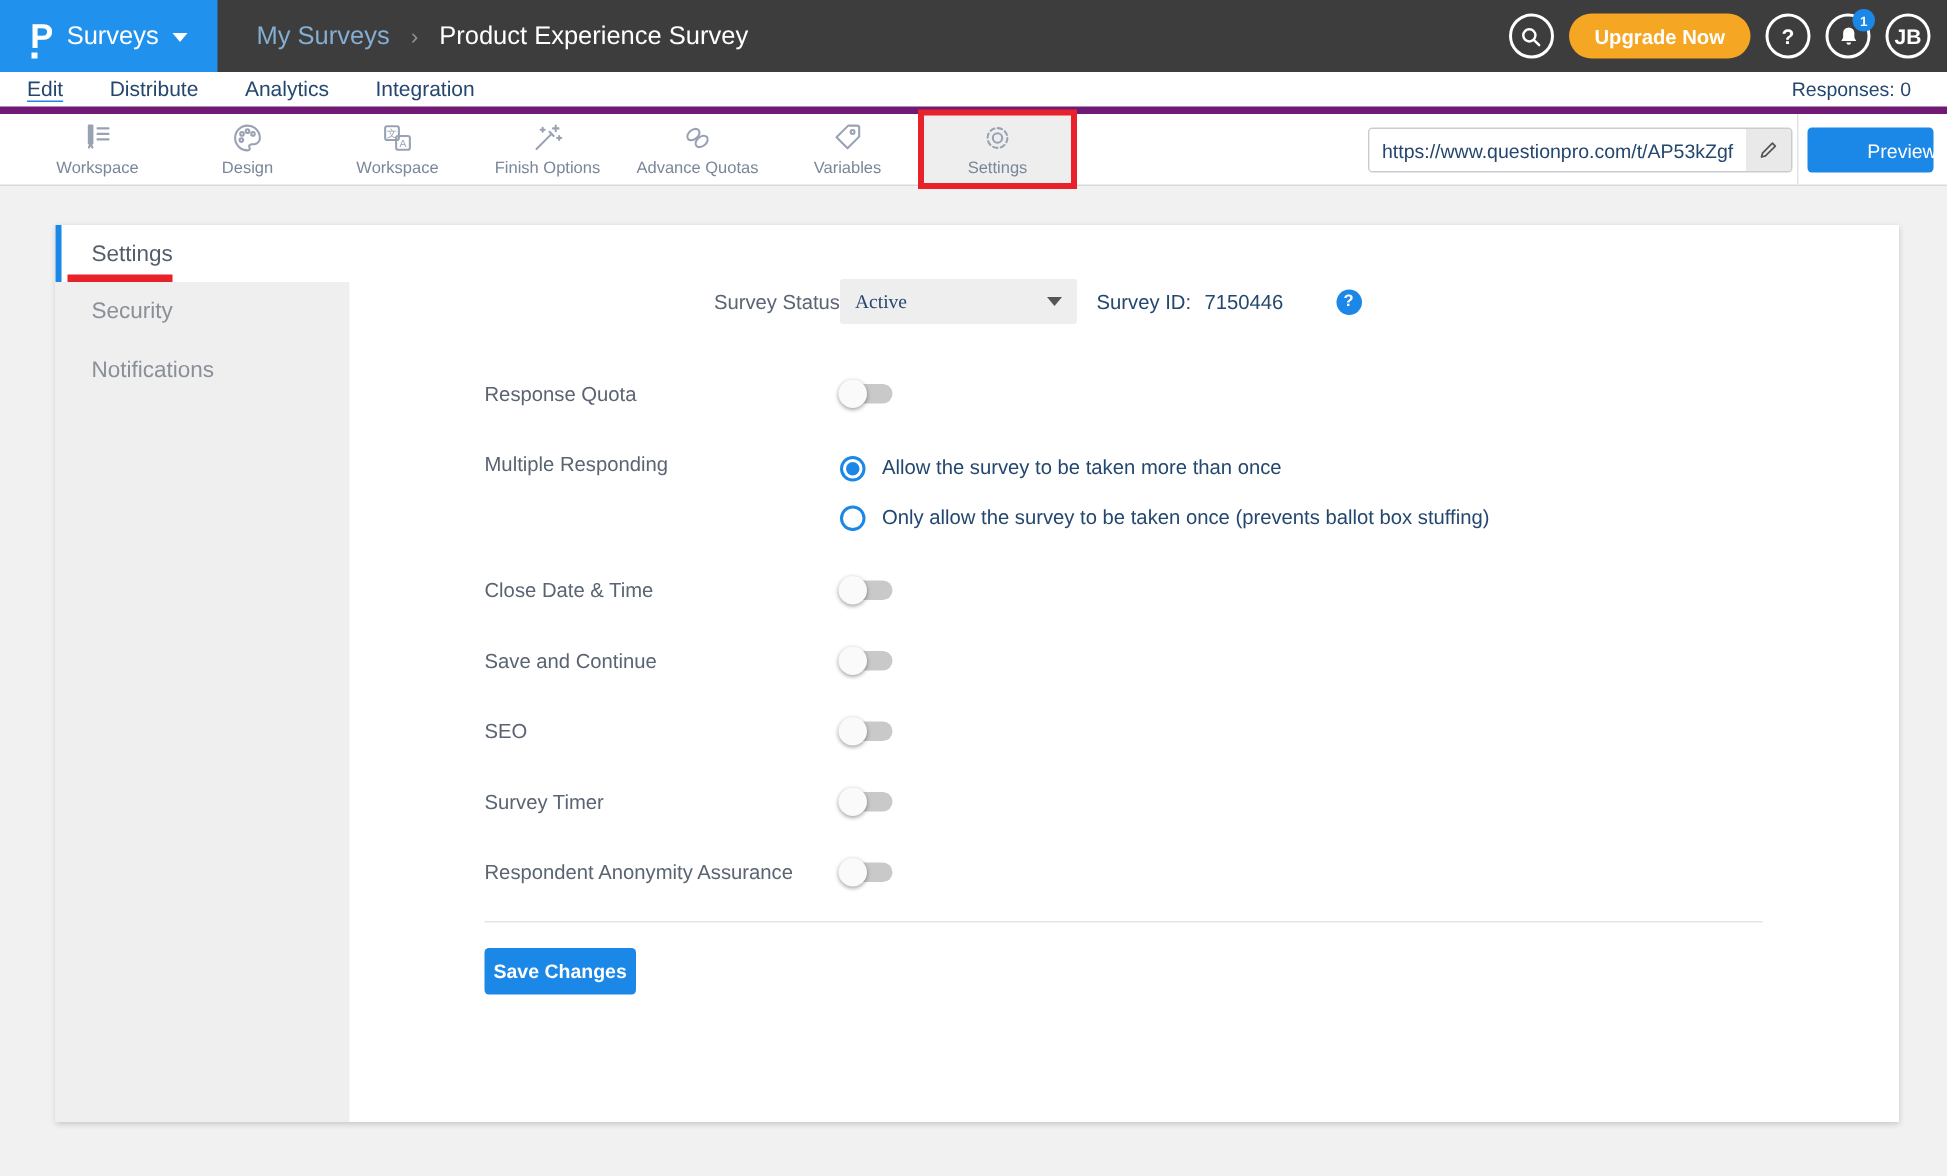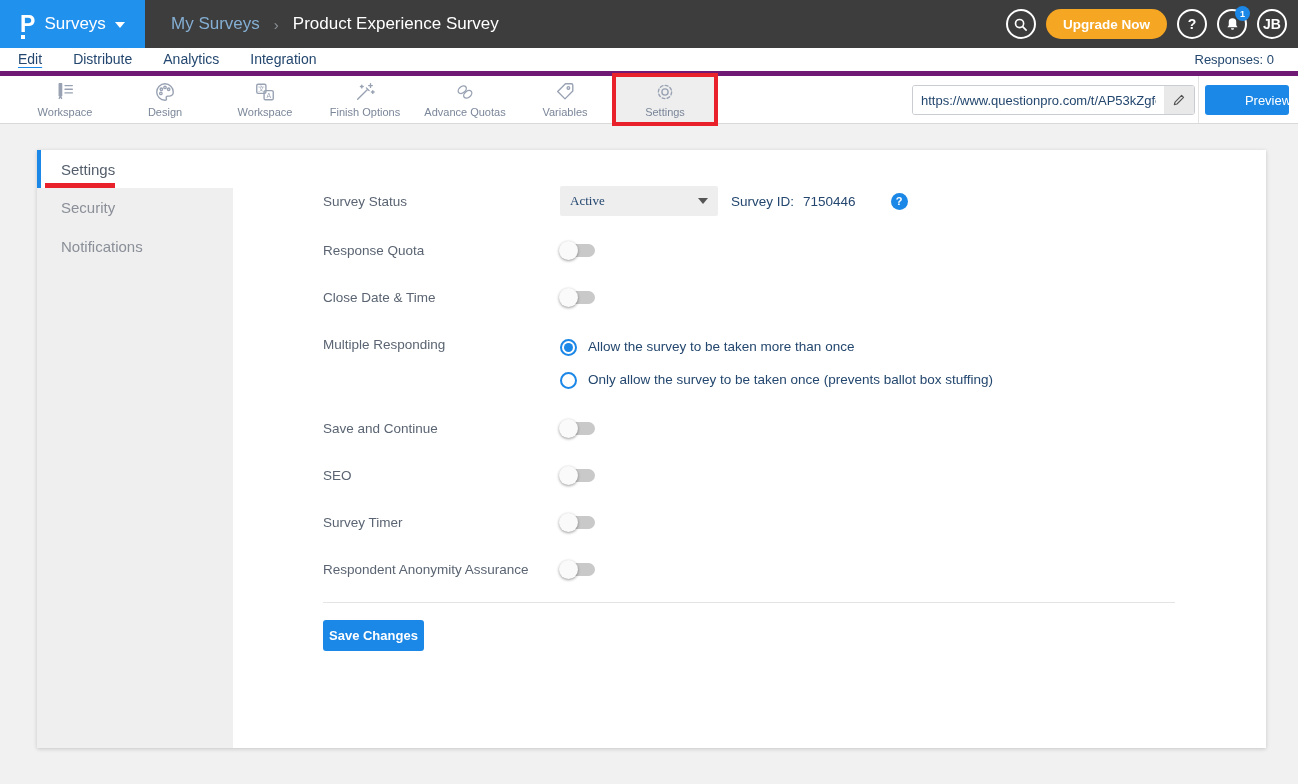--- a/index.html
+++ b/index.html
@@ -96,21 +96,21 @@
   .opt { display:flex; align-items:center; gap:11px; cursor:pointer; }
   .radio { width:17px; height:17px; border:2px solid #1b87e6; border-radius:50%;
     background:#fff; display:flex; align-items:center; justify-content:center; flex:0 0 auto; }
   .radio.checked::after { content:""; width:9px; height:9px; border-radius:50%; background:#1b87e6; }
   .opt-text { font-size:13.5px; color:#24476f; line-height:20px; }
   .divider { height:1px; background:#e4e4e4; margin-top:25px; }
   .save-btn { margin-top:17px; height:31px; padding:0 6px; background:#1b87e6;
     border:none; border-radius:3px; color:#fff; font-size:13px; font-weight:bold;
     cursor:pointer; font-family:"Liberation Sans", sans-serif; }
 
-  .mb27{margin-bottom:27px;} .mb31{margin-bottom:31px;} .mb32{margin-bottom:32px;}
+  .mb27{margin-bottom:39px;text-align:right;} .mb31{margin-bottom:31px;} .mb32{margin-bottom:32px;}
 </style>
 </head>
 <body>
 
 <div class="topbar">
   <div class="logo-box">
     <span class="logo-glyph">P</span>
     <span class="logo-text">Surveys</span>
     <span class="caret-down"></span>
   </div>
@@ -266,42 +266,42 @@
       <span class="help-dot">?</span>
     </div>
 
     <div class="frow mb32">
       <span class="flabel">Response Quota</span>
       <div class="toggle">
           <span class="knob"></span>
         </div>
     </div>
 
-    <div class="frow mb32">
-      <span class="flabel">Close Date &amp; Time</span>
-      <div class="toggle">
-          <span class="knob"></span>
-        </div>
-    </div>
-
     <div class="frow mrow mb31">
       <span class="flabel">Multiple Responding</span>
       <div class="opts">
         <div class="opt">
           <span class="radio checked"></span>
           <span class="opt-text">Allow the survey to be taken more than once</span>
         </div>
         <div class="opt">
           <span class="radio"></span>
           <span class="opt-text">Only allow the survey to be taken once (prevents ballot box stuffing)</span>
         </div>
       </div>
     </div>
 
     <div class="frow mb32">
+      <span class="flabel">Close Date &amp; Time</span>
+      <div class="toggle">
+          <span class="knob"></span>
+        </div>
+    </div>
+
+    <div class="frow mb32">
       <span class="flabel">Save and Continue</span>
       <div class="toggle">
           <span class="knob"></span>
         </div>
     </div>
 
     <div class="frow mb32">
       <span class="flabel">SEO</span>
       <div class="toggle">
           <span class="knob"></span>

